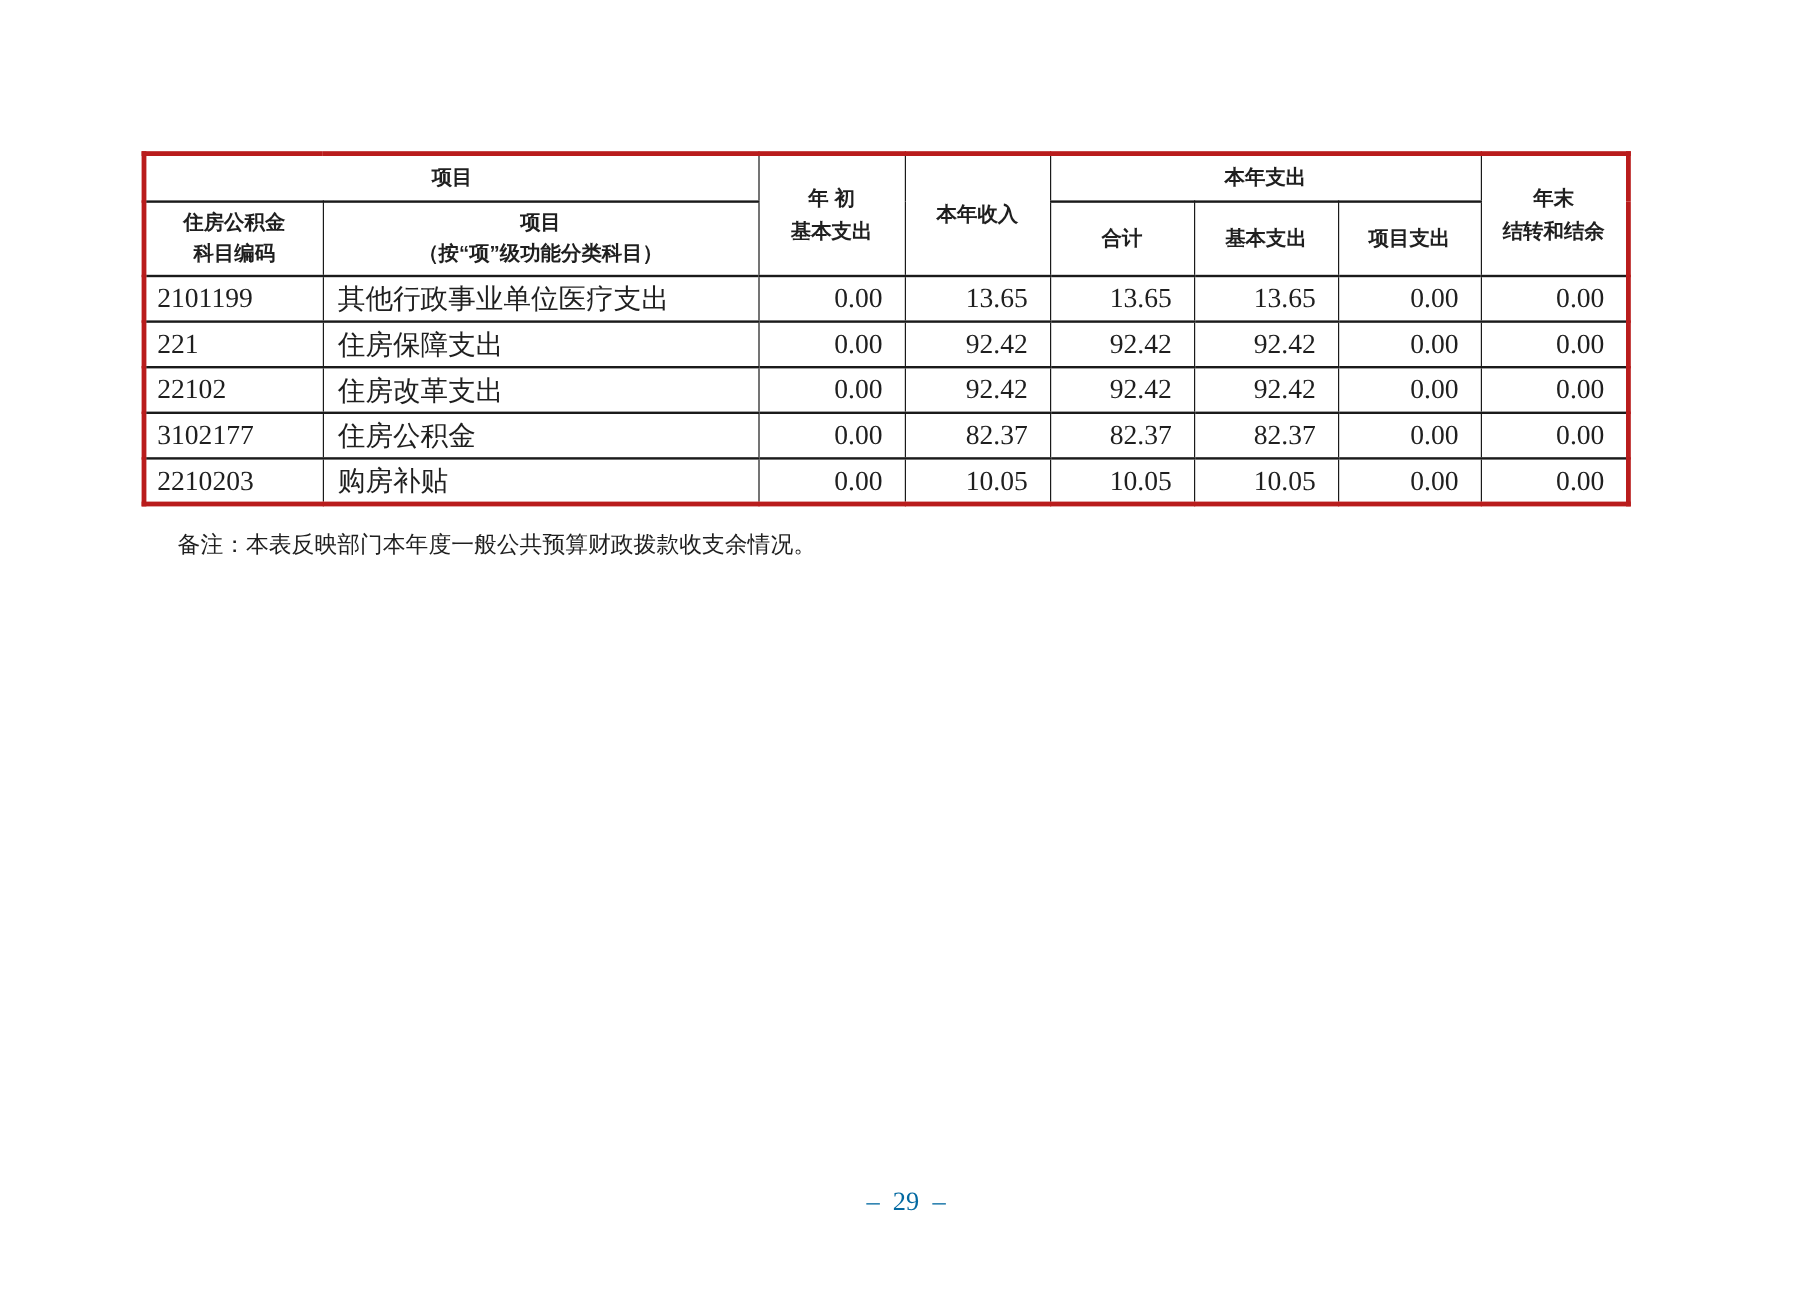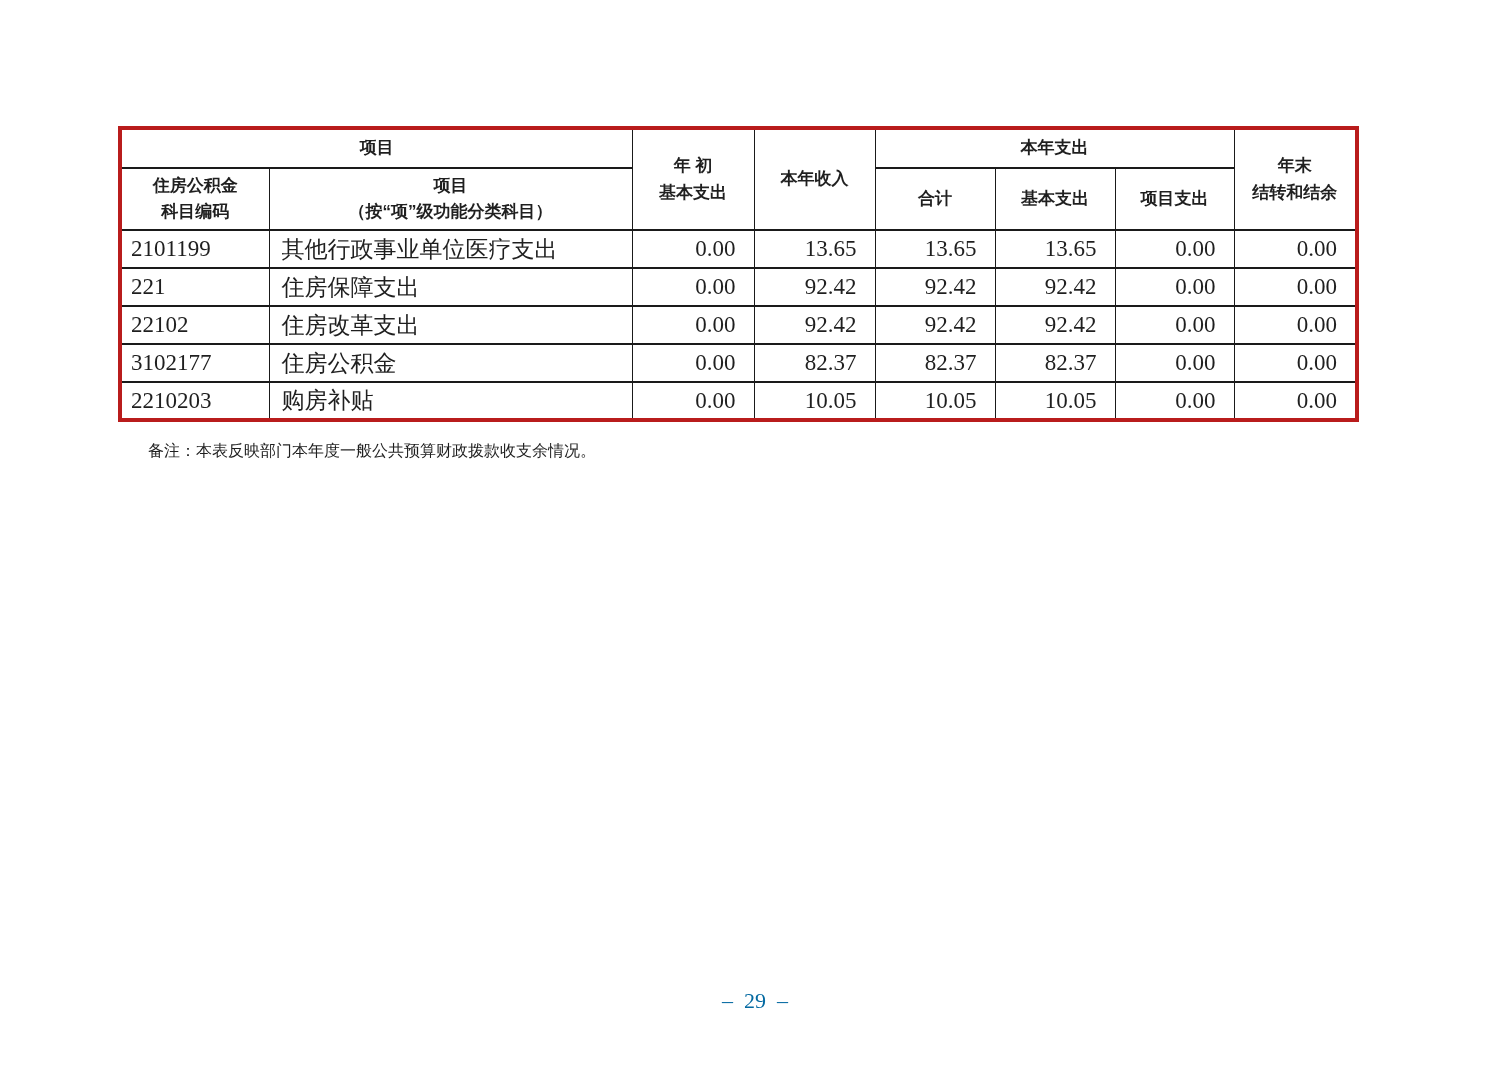--- a/index.html
+++ b/index.html
@@ -62,21 +62,21 @@
     text-align: right;
     padding-right: 18px;
     font-size: 16.5px;
   }
   .hdr-line { display: block; }
   .note {
     position: absolute;
     left: 148px;
     top: 441px;
     font-family: Liberation Serif, serif;
-    font-size: 16px;
+    font-size: 19px;
     color: #1f1f1f;
     white-space: nowrap;
   }
   .page-number {
     position: absolute;
     left: 0;
     top: 988px;
     width: 100%;
     text-align: center;
     font-family: "Liberation Serif", "DejaVu Serif", serif;

